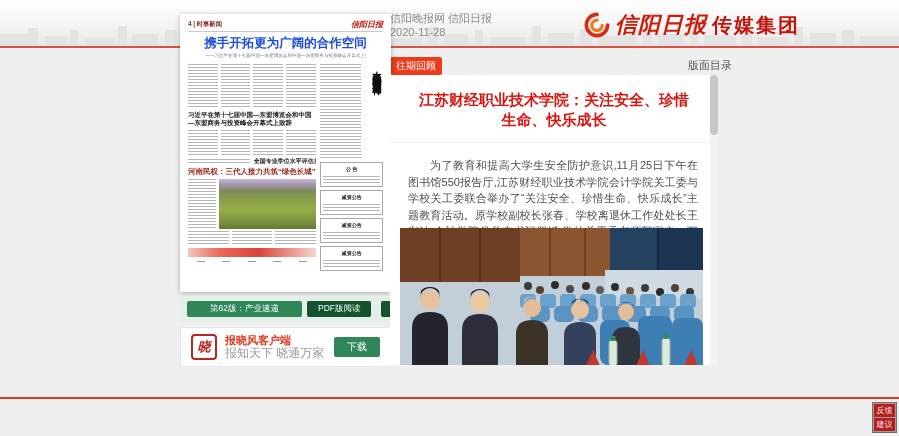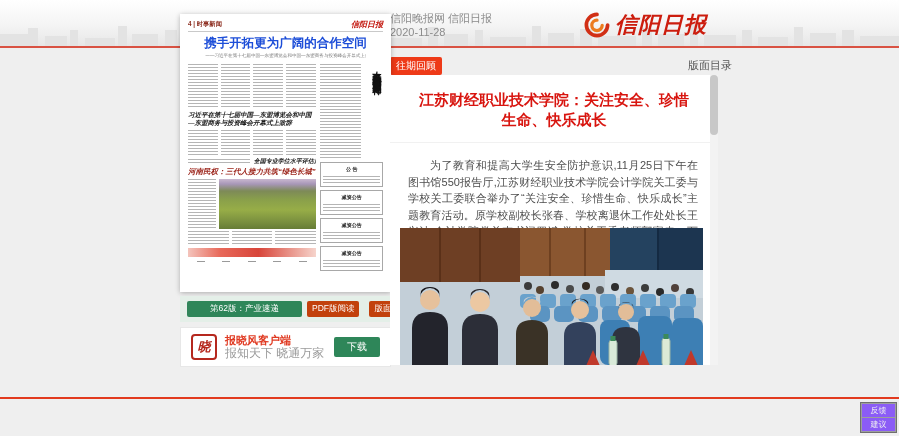--- a/index.html
+++ b/index.html
@@ -30,21 +30,21 @@
   .np-top { position:absolute; top:5px; left:8px; right:8px; height:10px; display:flex;
     justify-content:space-between; align-items:center; }
   .np-label { font-size:7px; font-weight:bold; color:#8c2b1d; transform:scale(.9); transform-origin:left; }
   .np-masthead { font-family:"DejaVu Serif", serif; font-style:italic; font-weight:bold; font-size:8px; color:#c2150c; }
   .np-rule { position:absolute; top:17px; left:8px; right:8px; border-top:1px solid #c9c9c9; }
   .np-headline { position:absolute; top:21px; left:8px; right:8px; text-align:center;
     font-family:"DejaVu Serif", serif; font-weight:bold; font-size:12.5px; color:#1d4ed8; white-space:nowrap; overflow:hidden; }
   .np-sub { position:absolute; top:38px; left:0; width:211px; text-align:center; font-size:6px;
     color:#777; transform:scale(.76); transform-origin:center top; white-space:nowrap; overflow:hidden; }
   .np-main { position:absolute; top:50px; left:8px; right:8px; bottom:5px; display:flex; gap:4px; }
-  .np-left { flex:0 0 117px; display:flex; flex-direction:column; gap:2px;font-style:italic; }
+  .np-left { flex:0 0 117px; display:flex; flex-direction:column; gap:2px; }
   .np-right { flex:1; display:flex; flex-direction:column; gap:3px; }
   .tl { background:repeating-linear-gradient(to bottom,#b5b5b5 0 1px,transparent 1px 3px); }
   .cols { display:flex; gap:3px; }
   .cols > div { flex:1; }
   .np-midhead { font-weight:bold; font-size:6.5px; line-height:1.25; color:#1b1b1b; height:17px; overflow:hidden; }
   .np-smallrow { display:flex; gap:4px; height:8px; align-items:center; }
   .np-smallrow .sm-lines { flex:1; height:5px; }
   .np-smallhead { flex:1; font-weight:bold; font-size:6px; color:#222; white-space:nowrap; overflow:hidden; }
   .np-feathead { font-weight:bold; font-size:7.5px; color:#9c241a; white-space:nowrap; overflow:hidden; }
   .np-featrow { display:flex; gap:3px; height:50px; }
@@ -58,21 +58,21 @@
   .np-vert { flex:0 0 19px; writing-mode:vertical-rl; font-family:"DejaVu Serif", serif; font-weight:bold;
     font-size:9px; letter-spacing:1px; color:#111; overflow:hidden; }
   .notice { border:1px solid #a8a8a8; padding:2px 2px; height:25px; }
   .notice .nt { text-align:center; font-size:6px; font-weight:bold; color:#222; transform:scale(.85); }
   .notice .nl { height:9px; margin-top:2px; }
 
   
   .side-strip { position:absolute; top:296px; left:180px; width:211px; height:26px; background:#e4efe8;
     display:flex; align-items:center; padding:0 7px; gap:5px; }
   .btn-green { background:#2e8659; color:#fff; font-size:8.5px; padding:2px 23px; border-radius:2px; cursor:pointer; white-space:nowrap; }
-  .btn-red { background:#c2410c; color:#fff; font-size:8.5px; padding:2px 5px; border-radius:2px; cursor:pointer; white-space:nowrap; }
+  .btn-red { background:#14532d; color:#fff; font-size:8.5px; padding:2px 11px; border-radius:2px; cursor:pointer; white-space:nowrap; }
   .side-strip .spacer { flex:1; }
 
   
   .app-card { position:absolute; top:327px; left:180px; width:211px; height:40px; background:#fff;
     border:1px solid #e7e7e7; display:flex; align-items:center; padding:0 10px; gap:8px; }
   .app-icon { width:26px; height:26px; background:#fff; border:2px solid #b5281e; border-radius:4px;
     display:flex; align-items:center; justify-content:center; font-family:"DejaVu Serif", serif;
     font-style:italic; font-weight:bold; font-size:13px; color:#b5281e; }
   .app-texts { flex:1; line-height:13px; }
   .app-title { color:#e03a22; font-weight:bold; font-size:11px; }
@@ -89,21 +89,21 @@
   .photo { position:absolute; top:153px; left:10px; width:303px; height:137px; overflow:hidden; background:#c3cfd8; }
   .photo svg { display:block; width:303px; height:150px; }
   .scrollbar { position:absolute; top:0; right:0; width:8px; height:290px; background:#f3f3f3; }
   .scroll-thumb { position:absolute; top:0; right:0; width:8px; height:60px; background:#c8c8c8; border-radius:4px; cursor:pointer; }
 
   
   .footer-rule { position:absolute; top:397px; left:0; width:899px; height:2px; background:#e23a1e; }
   .footer-text { position:absolute; top:405px; left:0; width:899px; text-align:center; font-size:10px; color:#9a9a9a; }
 
   
-  .feedback { position:absolute; right:2px; bottom:3px; width:37px; background:#8b5cf6; border:1px solid #6f6f6f;
+  .feedback { position:absolute; right:2px; bottom:3px; width:25px; background:#b91c1c; border:1px solid #6f6f6f;
     cursor:pointer; }
   .feedback div { display:block; text-align:center; font-size:8px; color:#f0f0f0; line-height:13px; border:1px solid #9e9e9e; }
   .feedback div + div { border-top:none; }
 </style>
 </head>
 <body>
 
 <div class="stage">
 
   <div class="header-band">
@@ -149,20 +149,21 @@
     <div class="header-info">
       <div>信阳晚报网 信阳日报</div>
       <div>2020-11-28</div>
     </div>
     <div class="brand">
       <svg viewBox="0 0 24 24">
         <path d="M12 2.2a9.8 9.8 0 1 0 9.8 9.8" stroke="#d12f15" stroke-width="3.4" fill="none" stroke-linecap="round"></path>
         <path d="M12 7.5a4.8 4.8 0 1 0 4.8 4.8" stroke="#ec7b1f" stroke-width="3" fill="none" stroke-linecap="round"></path>
       </svg>
       <span class="brand-main">信阳日报</span>
+      <span class="brand-sub">传媒集团</span>
     </div>
   </div>
 
   <span class="btn-past">往期回顾</span>
   <span class="link-directory-top">版面目录</span>
 
   <div class="np">
     <div class="np-top">
       <span class="np-label">4 | 时事新闻</span>
       <span class="np-masthead">信阳日报</span>

